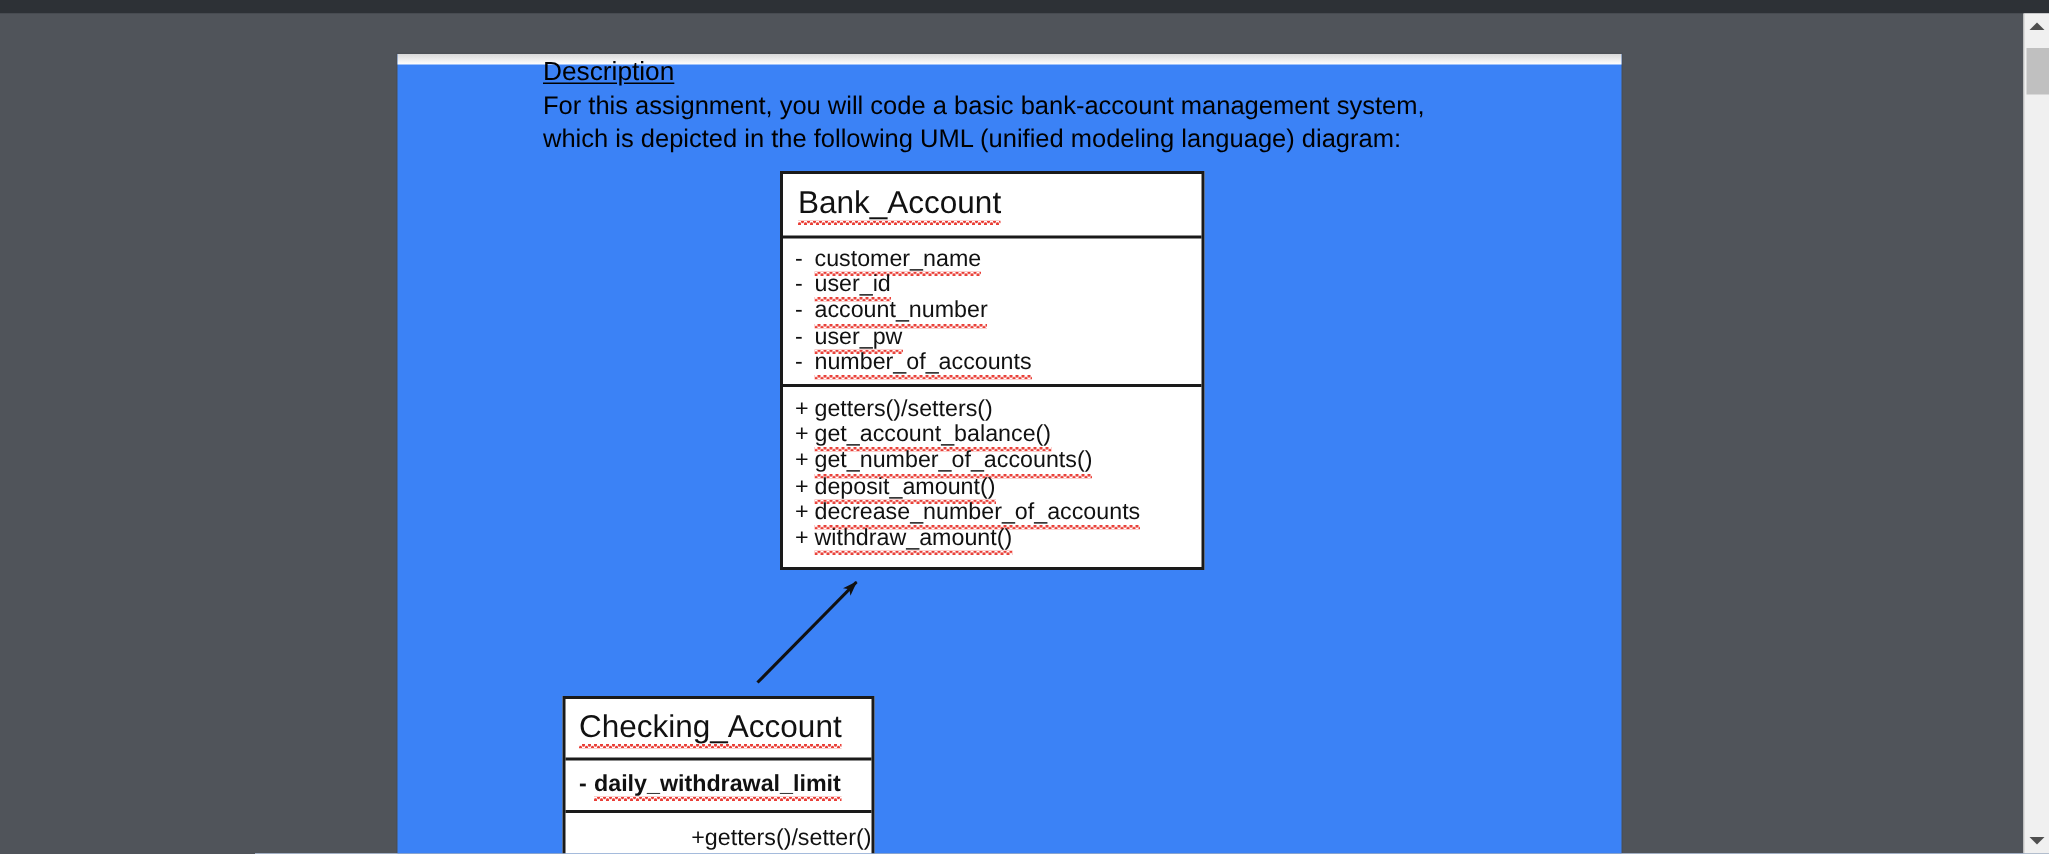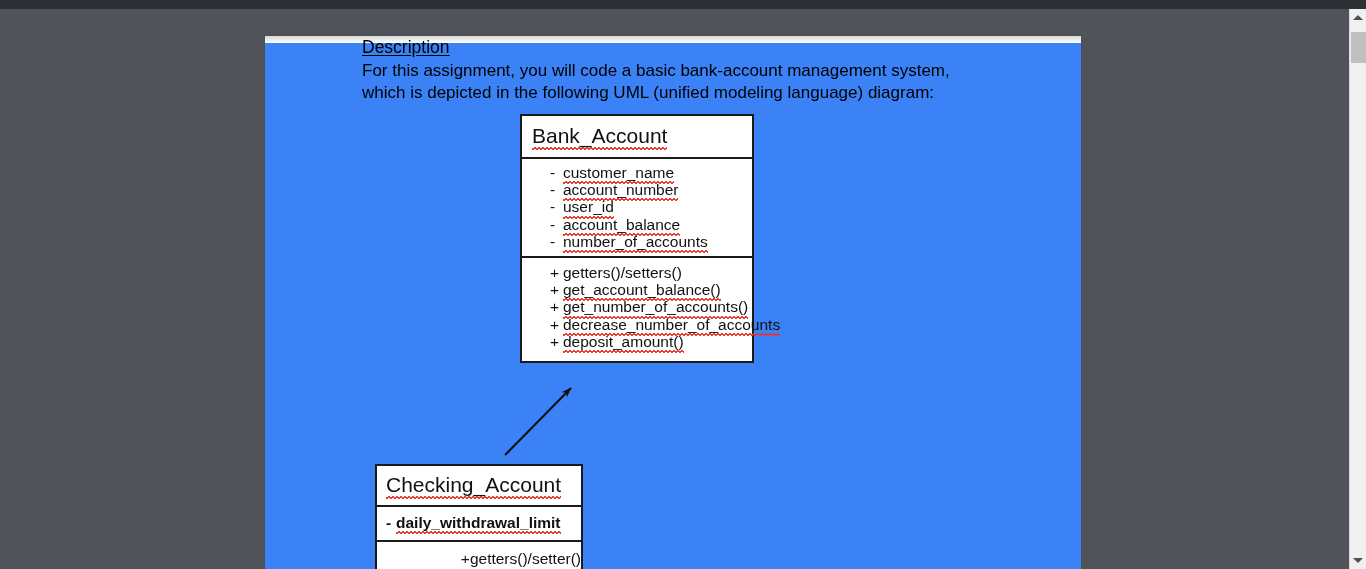--- a/index.html
+++ b/index.html
@@ -103,21 +103,21 @@
     white-space: nowrap;
   }
   .uml-compartment {
     border-top: 2px solid #1a1a1a;
     padding: 5px 0 6px 0;
   }
   .uml-row {
     font-size: 15.5px;
     line-height: 17.2px;
     color: #111;
-    padding-left: 28px;
+    padding-left: 8px;
     white-space: nowrap;
   }
   .vis { display: inline-block; width: 13px; }
 
   
   .sq {
     position: relative;
     display: inline-block;
   }
   .sq::after {
@@ -206,59 +206,62 @@
 
       <svg class="uml-arrow" width="816" height="560" viewBox="0 0 816 560">
         <defs>
           <marker id="uml-head" markerWidth="11" markerHeight="11" refX="9.4" refY="4" orient="auto" markerUnits="userSpaceOnUse">
             <path d="M0,0.4 L10,4 L0,7.6 L2.6,4 Z" fill="#111111"></path>
           </marker>
         </defs>
         <line x1="240" y1="419" x2="306" y2="352" stroke="#111111" stroke-width="2.1" marker-end="url(#uml-head)"></line>
       </svg>
 
-      <div class="uml-class" style="left:255px; top:78px; width:234px;">
+      <div class="uml-class" style="left:255px; top:78px; width:283px;">
 
         <div class="uml-name">
           <span class="sq sq-lg">Bank_Account</span>
         </div>
 
         <div class="uml-compartment">
           <div class="uml-row">
             <span class="vis">-</span><span class="sq">customer_name</span>
           </div>
           <div class="uml-row">
+            <span class="vis">-</span><span class="sq">user_id</span>
+          </div>
+          <div class="uml-row">
             <span class="vis">-</span><span class="sq">account_number</span>
           </div>
           <div class="uml-row">
-            <span class="vis">-</span><span class="sq">user_id</span>
-          </div>
-          <div class="uml-row">
-            <span class="vis">-</span><span class="sq">account_balance</span>
+            <span class="vis">-</span><span class="sq">user_pw</span>
           </div>
           <div class="uml-row">
             <span class="vis">-</span><span class="sq">number_of_accounts</span>
           </div>
         </div>
 
         <div class="uml-compartment" style="padding:6px 0 11px 0;">
           <div class="uml-row">
             <span class="vis">+</span><span>getters()/setters()</span>
           </div>
           <div class="uml-row">
             <span class="vis">+</span><span class="sq">get_account_balance()</span>
           </div>
           <div class="uml-row">
             <span class="vis">+</span><span class="sq">get_number_of_accounts()</span>
           </div>
           <div class="uml-row">
+            <span class="vis">+</span><span class="sq">deposit_amount()</span>
+          </div>
+          <div class="uml-row">
             <span class="vis">+</span><span class="sq">decrease_number_of_accounts</span>
           </div>
           <div class="uml-row">
-            <span class="vis">+</span><span class="sq">deposit_amount()</span>
+            <span class="vis">+</span><span class="sq">withdraw_amount()</span>
           </div>
         </div>
       </div>
 
       <div class="uml-class" style="left:110px; top:428px; width:208px;">
 
         <div class="uml-name" style="padding:7px 17px 8px 9px;">
           <span class="sq sq-lg">Checking_Account</span>
         </div>
 

